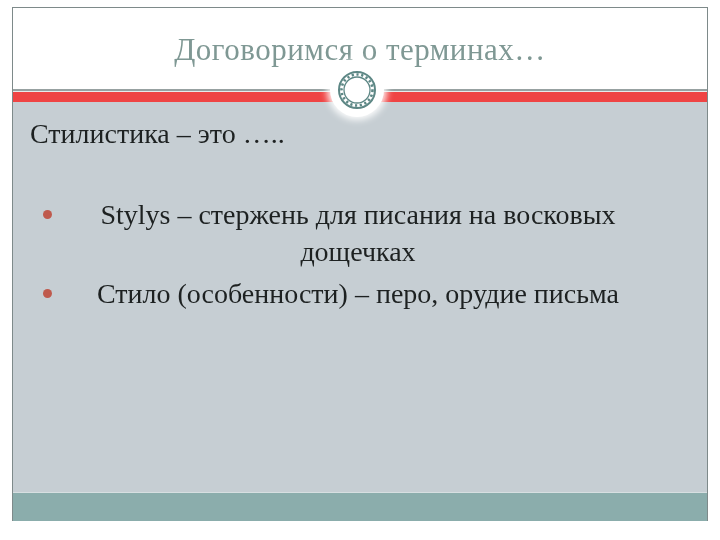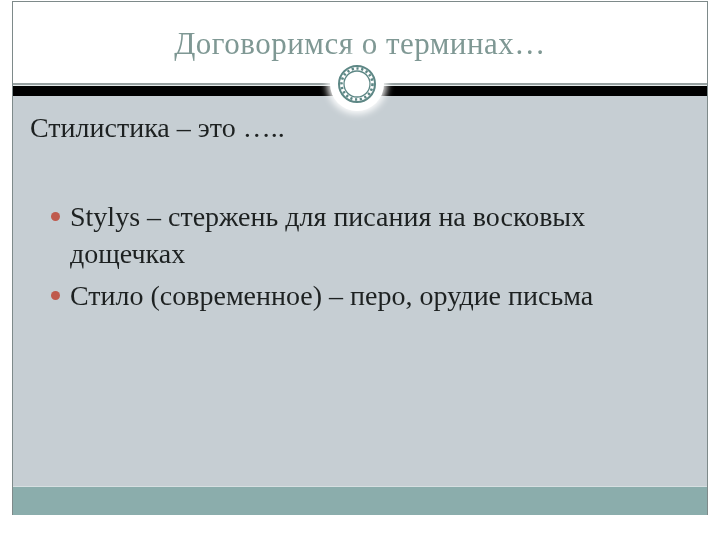--- a/index.html
+++ b/index.html
@@ -3,45 +3,46 @@
 <meta charset="utf-8">
 <style>
   html, body { margin:0; padding:0; }
   body {
     width:720px; height:540px;
     background: var(--page-bg, #ffffff);
     font-family: "Liberation Serif", "DejaVu Serif", serif;
     position:relative; overflow:hidden;
   }
   .slide-frame {
-    position:absolute; left:12px; top:1px;
+    position:absolute; left:12px; top:7px;
     width:696px; height:514px;
     box-sizing:border-box;
     border:1px solid var(--frame-border, #7e8a8a);
-    background:#000000;
+    background:#ef4444;
   }
   .title-zone {
     position:absolute; left:0; top:0; width:694px; height:81px;
     background:#ffffff;
   }
   .slide-title {
     position:absolute; left:0; top:23px; width:100%;
     text-align:center;
     font-size:31px; letter-spacing:0.5px;
     color: var(--title-text, #7f9894);
     line-height:1.2;
   }
   .separator-line {
     position:absolute; left:0; top:81px; width:694px; height:2px;
     background: var(--separator, #97a1a1);
     border-bottom:1px solid #e6ecec;
   }
   .content-area {
     position:absolute; left:0; top:94px; width:694px; height:390px;
     background: var(--body-bg, #c6ced3);
+    text-align: center;
   }
   .footer-band {
     position:absolute; left:0; top:484px; width:694px; height:28px;
     background: var(--footer-band, #8badac);
     border-top:1px solid #d7dfe1;
   }
   .ornament {
     position:absolute; left:317px; top:55px; width:54px; height:54px;
     z-index:5;
   }
@@ -53,21 +54,21 @@
     box-shadow:0 0 7px 3px rgba(255,255,255,0.95);
     background:#ffffff; z-index:4;
   }
   .lead-text {
     position:absolute; left:17px; top:14px;
     font-size:28px; line-height:1.3;
     color: var(--body-text, #1d2121);
   }
   .bullet-list {
     position:absolute; left:41px; top:86px; width:592px;
-    margin:16px; padding:0; list-style:none;
+    margin:8px; padding:0; list-style:none;
     font-size:28px; line-height:37px;
     color: var(--body-text, #1d2121);
   }
   .bullet-item { position:relative; margin:0 0 5px 0; }
   .bullet-dot {
     position:absolute; left:-19px; top:14px;
     width:9px; height:9px; border-radius:50%;
     background: var(--bullet-dot, #bf5a4d);
   }
 </style>
@@ -85,21 +86,21 @@
   <div class="content-area">
     <div class="lead-text">Стилистика – это …..</div>
 
     <ul class="bullet-list">
       <li class="bullet-item">
         <span class="bullet-dot"></span>
         <span>Stylys – стержень для писания на восковых дощечках</span>
       </li>
       <li class="bullet-item">
         <span class="bullet-dot"></span>
-        <span>Стило (современное) – перо, орудие письма</span>
+        <span>Стило (особенности) – перо, орудие письма</span>
       </li>
     </ul>
   </div>
 
   <div class="footer-band"></div>
 
   <div class="ornament-glow"></div>
   <svg class="ornament" viewBox="0 0 54 54" aria-hidden="true">
     <circle class="disc" cx="27" cy="27" r="26"></circle>
     <circle class="ring" cx="27" cy="27" r="18" stroke-width="2"></circle>

